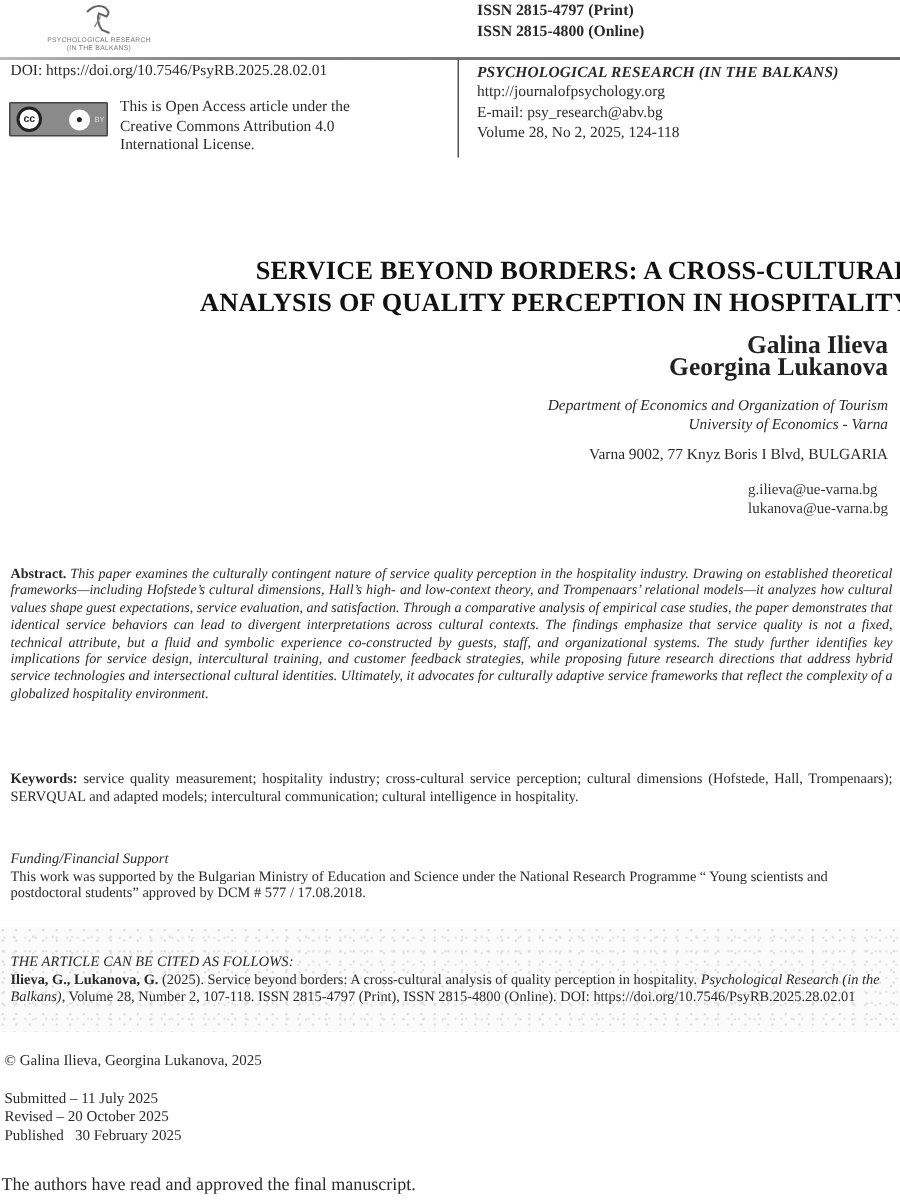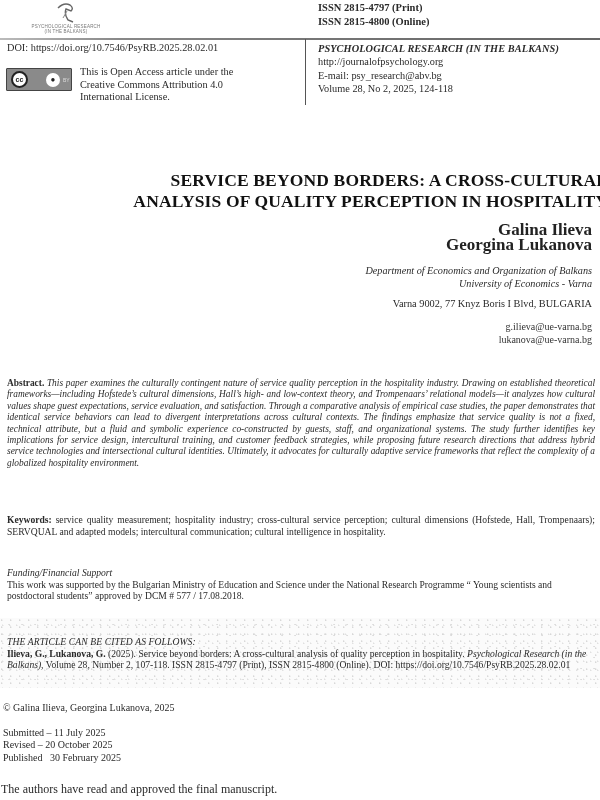--- a/index.html
+++ b/index.html
@@ -26,21 +26,21 @@
     .journal { left: 318px; top: 42px; font-size: 10.3px; line-height: 13.3px; color: #2a2a2a; }
     .journal .jtitle { font-weight: bold; font-style: italic; letter-spacing: 0.1px; white-space: nowrap; }
 
     
     .title { right: -8px; top: 170px; width: 520px; text-align: right; font-size: 17.5px; line-height: 20.5px; font-weight: bold; color: #111; letter-spacing: 0.15px; white-space: nowrap; }
 
     
     .authors { right: 8px; top: 223px; text-align: right; font-size: 17px; line-height: 14.5px; font-weight: bold; color: #222; }
     .affil { right: 8px; top: 264px; text-align: right; font-size: 10.2px; line-height: 13px; font-style: italic; color: #2a2a2a; }
     .addr { right: 8px; top: 298px; text-align: right; font-size: 10.3px; color: #2a2a2a; }
-    .emails { right: 8px; top: 320px; text-align: right; font-size: 10px; line-height: 13px; color: #333; margin-left: 15px; }
+    .emails { right: 8px; top: 320px; font-size: 10px; line-height: 13px; color: #333; margin-left: 15px; }
 
     
     .abstract { left: 7px; top: 378px; width: 588px; font-size: 9.4px; line-height: 11.4px; text-align: justify; color: #2a2a2a; }
     .abstract .lbl { font-weight: bold; font-style: normal; }
     .abstract .body { font-style: italic; }
 
     .keywords { left: 7px; top: 514px; width: 588px; font-size: 9.6px; line-height: 11.6px; text-align: justify; color: #2a2a2a; }
     .keywords .lbl { font-weight: bold; }
 
     .funding { left: 7px; top: 567px; width: 588px; font-size: 9.6px; line-height: 11.6px; color: #2a2a2a; }
@@ -110,21 +110,21 @@
   <div>SERVICE BEYOND BORDERS: A CROSS-CULTURAL</div>
   <div>ANALYSIS OF QUALITY PERCEPTION IN HOSPITALITY</div>
 </div>
 
 <div class="abs authors">
   <div>Galina Ilieva</div>
   <div>Georgina Lukanova</div>
 </div>
 
 <div class="abs affil">
-  <div>Department of Economics and Organization of Balkans</div>
+  <div>Department of Economics and Organization of Tourism</div>
   <div>University of Economics - Varna</div>
 </div>
 
 <div class="abs addr">Varna 9002, 77 Knyz Boris I Blvd, BULGARIA</div>
 
 <div class="abs emails">
   <div>g.ilieva@ue-varna.bg</div>
   <div>lukanova@ue-varna.bg</div>
 </div>
 

